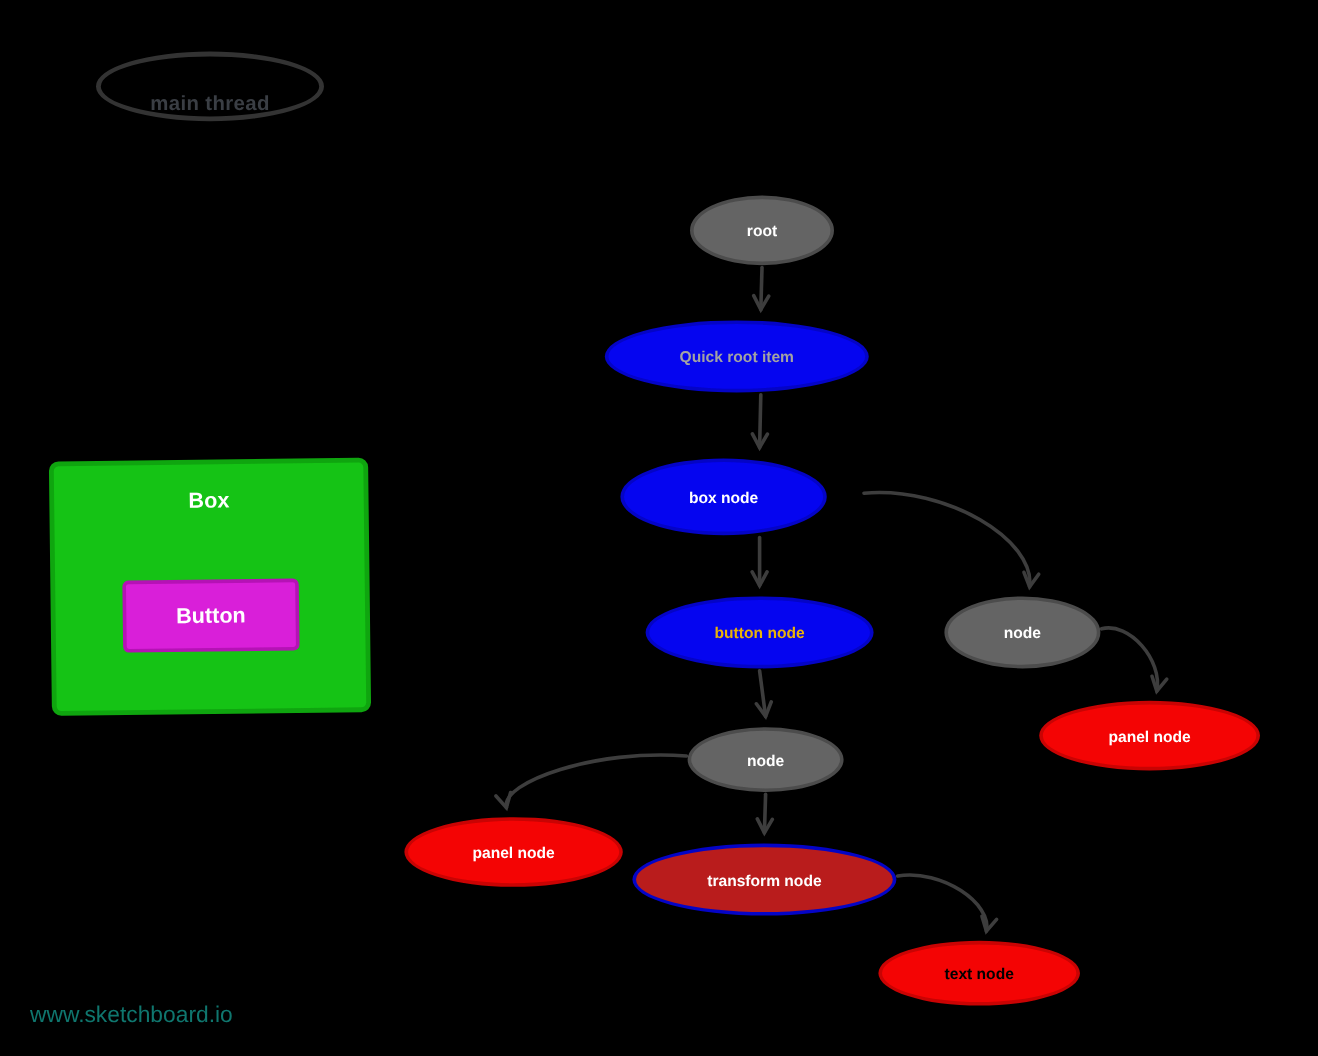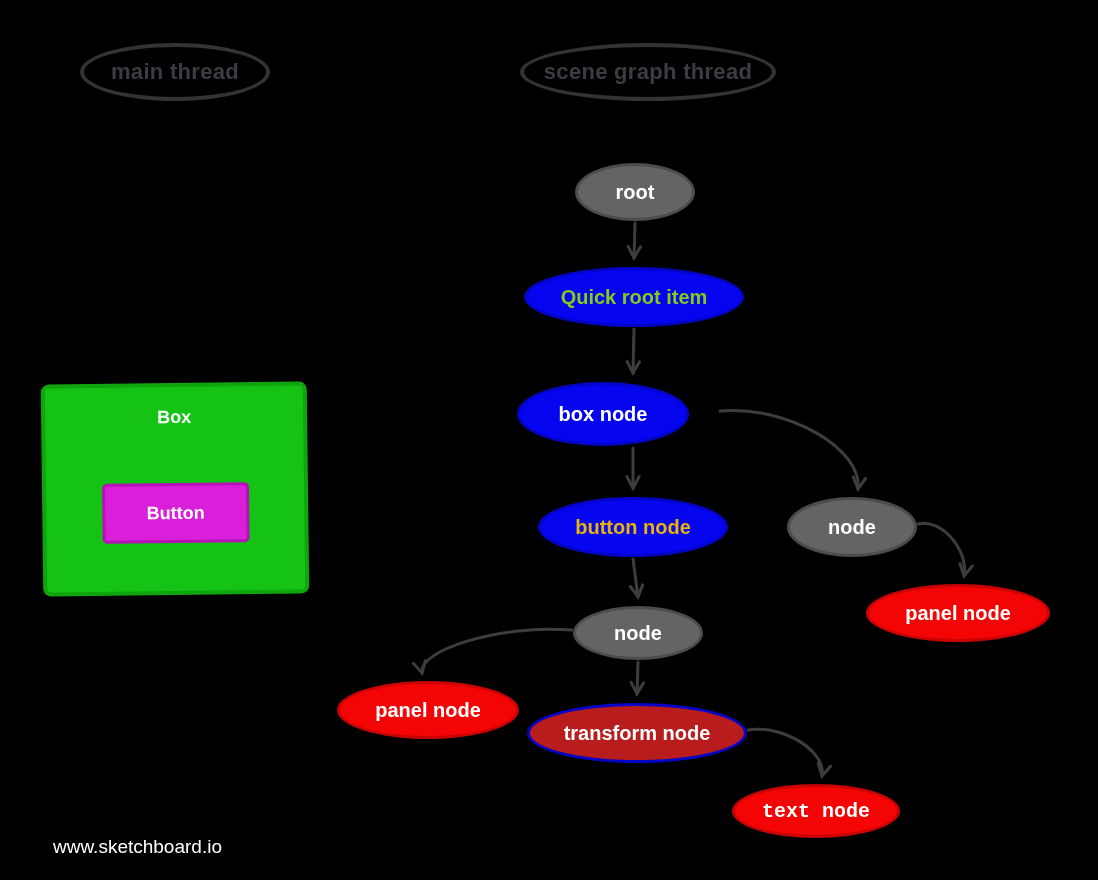--- a/index.html
+++ b/index.html
@@ -1,24 +1,24 @@
 <!DOCTYPE html>
 <html><head>
 <meta charset="utf-8">
 <style>
   html,body{margin:0;padding:0;background:#000;}
   body{width:1098px;height:880px;overflow:hidden;font-family:"Liberation Sans",sans-serif;}
   .canvas{position:relative;width:1098px;height:880px;background:#000;}
   svg.edges{position:absolute;left:0;top:0;pointer-events:none;}
-  .thread{position:absolute;border-radius:50%;display:flex;align-items:center;justify-content:center;
-          font-weight:bold;font-size:22px;box-sizing:border-box;letter-spacing:.3px;}
+  .thread{position:absolute;border-radius:50%;display:flex;align-items:flex-end;justify-content:center;
+          font-weight:bold;font-size:17px;box-sizing:border-box;letter-spacing:.3px;}
   #thread-main{left:80px;top:43px;width:190px;height:58px;}
   #thread-scene{left:520px;top:43px;width:256px;height:58px;}
   .node{position:absolute;border-radius:50%;display:flex;align-items:center;justify-content:center;
-        color:#fff;font-weight:bold;font-size:20px;box-sizing:border-box;white-space:nowrap;}
+        color:#fff;font-weight:bold;font-size:13px;box-sizing:border-box;white-space:nowrap;}
   .box{position:absolute;left:42px;top:383px;width:266px;height:212px;border-radius:8px;
        transform:rotate(-0.7deg);box-sizing:border-box;border-style:solid;border-width:4px;}
   .box-label{text-align:center;margin-top:20px;color:#fff;font-weight:bold;font-size:18px;}
   .ui-button{position:absolute;left:56px;top:96px;width:147px;height:60px;border-radius:5px;
           display:flex;align-items:center;justify-content:center;color:#fff;font-weight:bold;
           font-size:18px;box-sizing:border-box;border-style:solid;border-width:3px;}
   .watermark{position:absolute;left:25px;top:836px;font-size:19px;}
 </style>
 </head>
 <body>
@@ -43,38 +43,35 @@
       <path d="M 638 662 L 637 694" fill="none" stroke="#3d3d3d" stroke-width="3" stroke-linecap="round"></path>
       <path d="M 631.1 682.4 L 637 694 L 643.6 682.8" fill="none" stroke="#3d3d3d" stroke-width="3" stroke-linecap="round"></path>
       <path d="M 748 730 C 785 724, 827 753, 822 776" fill="none" stroke="#3d3d3d" stroke-width="3" stroke-linecap="round"></path>
       <path d="M 818.3 763.5 L 822 776 L 830.5 766.2" fill="none" stroke="#3d3d3d" stroke-width="3" stroke-linecap="round"></path>
     </svg>
 
   <div class="thread" id="thread-main" style="border: 4px solid rgb(51, 51, 51); color: rgb(58, 62, 68);">
     <span>main thread</span>
   </div>
 
-  <div class="thread" id="thread-scene" style="border: 4px solid rgb(51, 51, 51); color: rgb(58, 62, 68);">
-    <span>scene graph thread</span>
-  </div>
 
   <div class="box" id="ui-box" style="background: rgb(21, 195, 21); border-color: rgb(15, 165, 15);">
     <div class="box-label">Box</div>
     <div class="ui-button" id="ui-btn" style="background: rgb(217, 31, 217); border-color: rgb(181, 18, 181);">
       <span>Button</span>
     </div>
   </div>
 
   <div id="nodes-layer">
       <div class="node" style="left: 575px; top: 163px; width: 120px; height: 58px; background: rgb(100, 100, 100); border: 3px solid rgb(76, 76, 76); color: rgb(255, 255, 255);">root</div>
-      <div class="node" style="left: 524px; top: 267px; width: 220px; height: 60px; background: rgb(5, 5, 240); border: 3px solid rgb(4, 4, 198); color: #84cc16; text-align: center;">Quick root item</div>
+      <div class="node" style="left: 504px; top: 267px; width: 220px; height: 60px; background: rgb(5, 5, 240); border: 3px solid rgb(4, 4, 198); color: #a3a3a3; text-align: center;">Quick root item</div>
       <div class="node" style="left: 517px; top: 382px; width: 172px; height: 64px; background: rgb(5, 5, 240); border: 3px solid rgb(4, 4, 198); color: rgb(255, 255, 255);">box node</div>
       <div class="node" style="left: 538px; top: 497px; width: 190px; height: 60px; background: rgb(5, 5, 240); border: 3px solid rgb(4, 4, 198); color: #eab308;">button node</div>
       <div class="node" style="left: 787px; top: 497px; width: 130px; height: 60px; background: rgb(100, 100, 100); border: 3px solid rgb(76, 76, 76); color: rgb(255, 255, 255);">node</div>
       <div class="node" style="left: 866px; top: 584px; width: 184px; height: 58px; background: rgb(244, 4, 4); border: 3px solid rgb(201, 3, 3); color: rgb(255, 255, 255);">panel node</div>
       <div class="node" style="left: 573px; top: 606px; width: 130px; height: 54px; background: rgb(100, 100, 100); border: 3px solid rgb(76, 76, 76); color: rgb(255, 255, 255);">node</div>
       <div class="node" style="left: 337px; top: 681px; width: 182px; height: 58px; background: rgb(244, 4, 4); border: 3px solid rgb(201, 3, 3); color: rgb(255, 255, 255);">panel node</div>
       <div class="node" style="left: 527px; top: 703px; width: 220px; height: 60px; background: #b91c1c; border: 3px solid rgb(4, 4, 198); color: rgb(255, 255, 255);">transform node</div>
-      <div class="node" style="left: 732px; top: 784px; width: 168px; height: 54px; background: rgb(244, 4, 4); border: 3px solid rgb(201, 3, 3); color: #ffffff; font-family: Liberation Mono, monospace;">text node</div>
+      <div class="node" style="left: 732px; top: 784px; width: 168px; height: 54px; background: rgb(244, 4, 4); border: 3px solid rgb(201, 3, 3); color: #000000;">text node</div>
     </div>
 
-  <div class="watermark" id="wm" style="color: #ffffff; margin-left: 28px;">www.sketchboard.io</div>
+  <div class="watermark" id="wm" style="color: #0f766e;">www.sketchboard.io</div>
 </div>
 
 </body></html>

